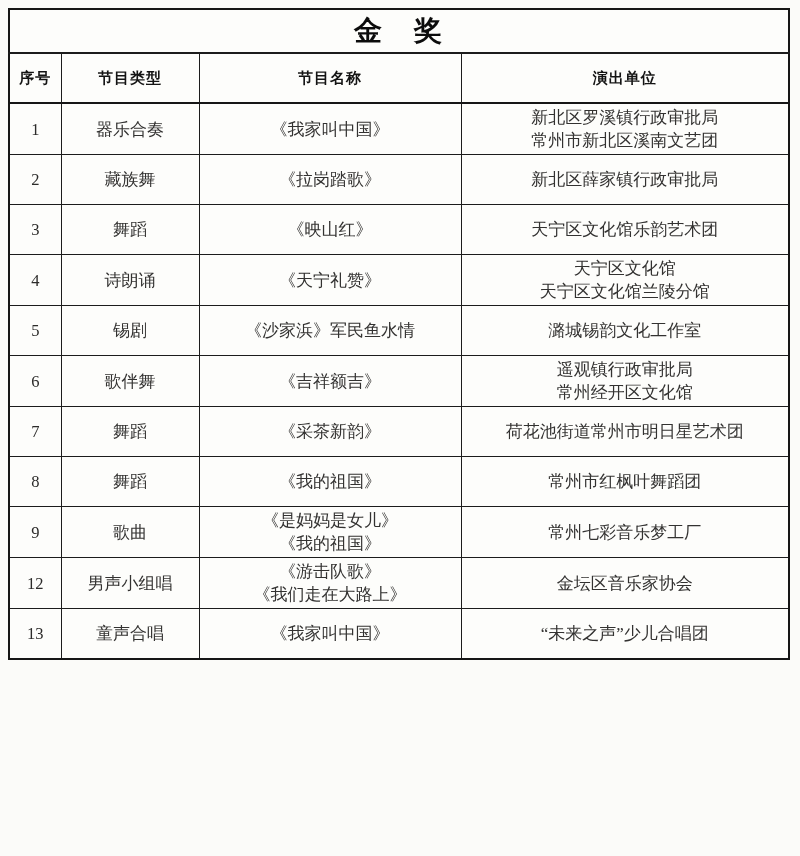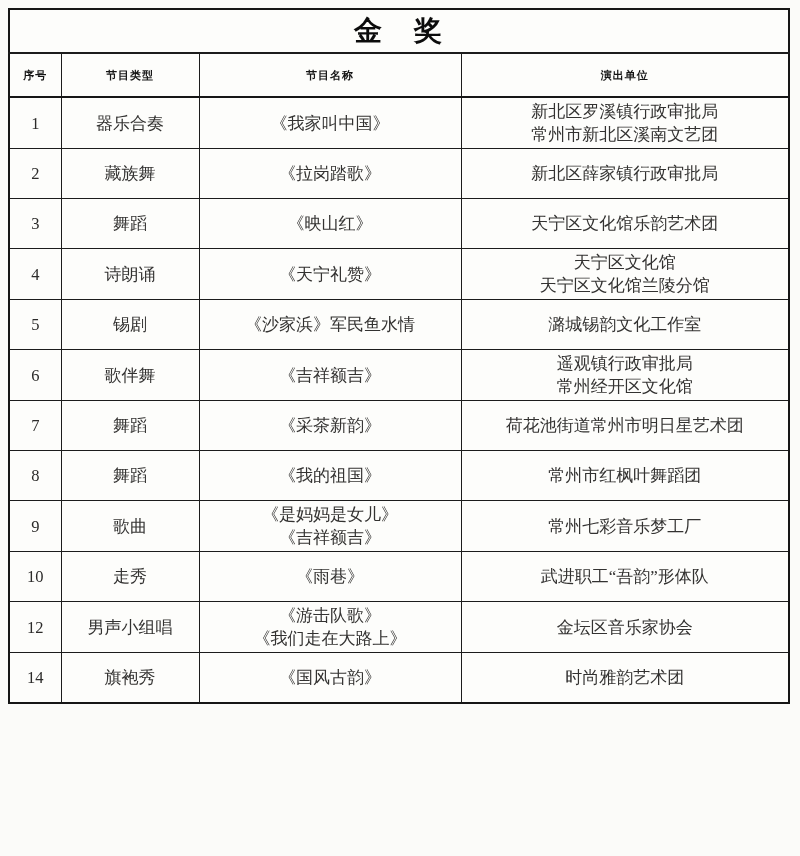--- a/index.html
+++ b/index.html
@@ -43,24 +43,24 @@
   tr.title-row td {
     height: 44px;
     font-family: "Liberation Sans", "DejaVu Sans", sans-serif;
     font-weight: 700;
     font-size: 28px;
     color: #0c0c0c;
     letter-spacing: 2px;
     border-bottom: 2px solid #1c1c1c;
   }
   tr.header-row th {
-    height: 44px;
+    height: 50px;
     font-family: "Liberation Sans", "DejaVu Sans", sans-serif;
     font-weight: 700;
-    font-size: 11px;
+    font-size: 15px;
     color: #141414;
     letter-spacing: 1px;
     border-bottom: 2.4px solid #161616;
   }
   tr.data-row td {
     height: 50px;
     font-family: "Liberation Serif", "DejaVu Serif", serif;
     font-size: 17px;
     color: #333231;
     line-height: 23px;
@@ -139,37 +139,31 @@
       <tr class="data-row">
         <td class="no-cell">8</td>
         <td>舞蹈</td>
         <td>《我的祖国》</td>
         <td>常州市红枫叶舞蹈团</td>
       </tr>
       <tr class="data-row">
         <td class="no-cell">9</td>
         <td>歌曲</td>
         <td>《是妈妈是女儿》
-《吉祥额吉》</td>
+《我的祖国》</td>
         <td>常州七彩音乐梦工厂</td>
-      </tr>
-      <tr class="data-row">
-        <td class="no-cell">10</td>
-        <td>走秀</td>
-        <td>《雨巷》</td>
-        <td>武进职工“吾韵”形体队</td>
       </tr>
       <tr class="data-row">
         <td class="no-cell">12</td>
         <td>男声小组唱</td>
         <td>《游击队歌》
 《我们走在大路上》</td>
         <td>金坛区音乐家协会</td>
       </tr>
       <tr class="data-row">
-        <td class="no-cell">14</td>
-        <td>旗袍秀</td>
-        <td>《国风古韵》</td>
-        <td>时尚雅韵艺术团</td>
+        <td class="no-cell">13</td>
+        <td>童声合唱</td>
+        <td>《我家叫中国》</td>
+        <td>“未来之声”少儿合唱团</td>
       </tr>
     </tbody>
   </table>
 </div>
 
 </body></html>

